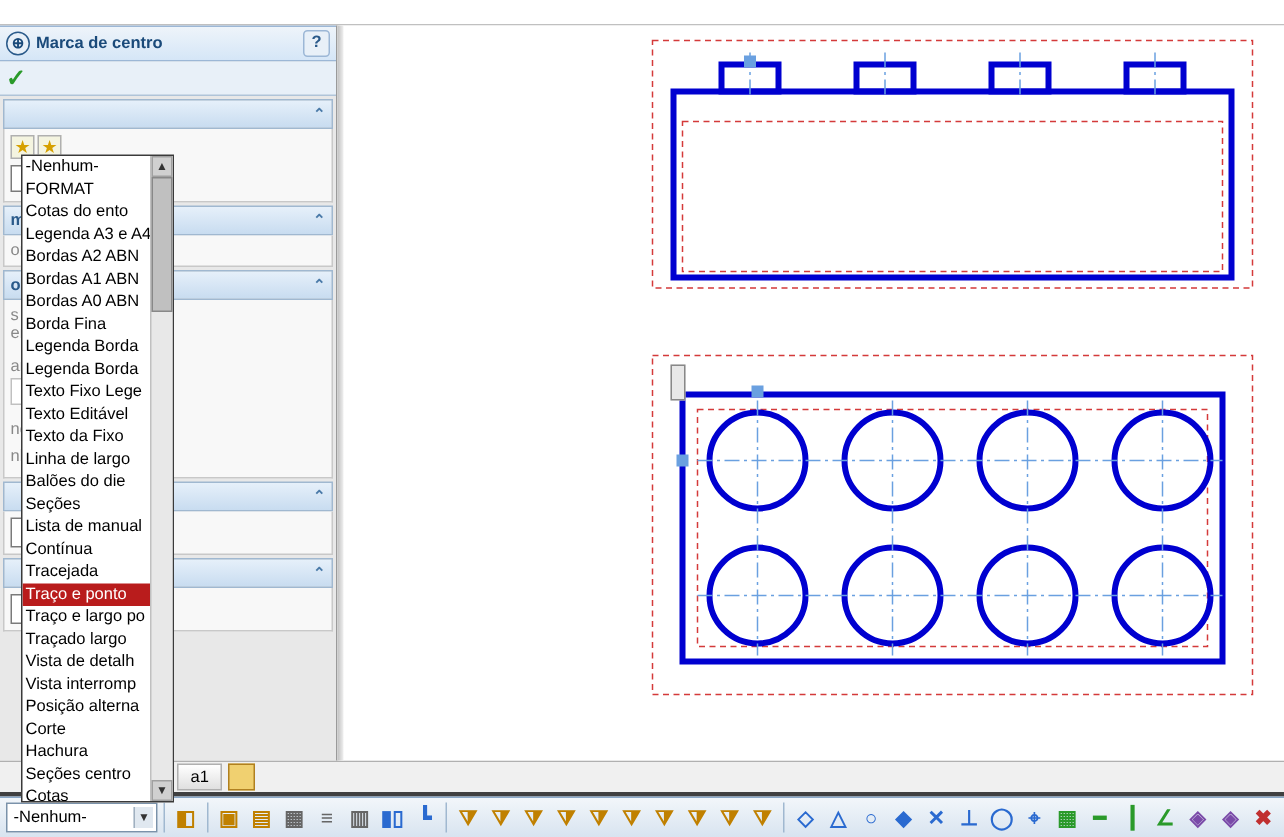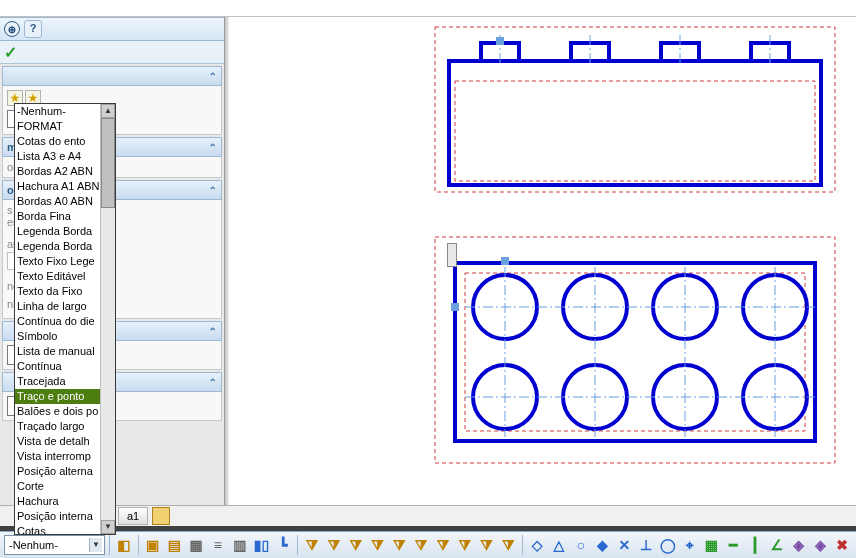--- a/index.html
+++ b/index.html
@@ -20,49 +20,50 @@
 .muted{color:#888}
 .input-faux{height:16px;background:#fff;border:1px solid #c0c0c0;width:98px;margin-top:2px}
 .input-combo{height:18px;background:#fff;border:1px solid #7a7a7a;width:90px}
 .stars{display:flex;gap:2px;margin-bottom:4px}
 .star{width:14px;height:14px;display:flex;align-items:center;justify-content:center;border:1px solid #b0b0b0;background:#f4f4e0;color:#d6a000;font-size:12px}
 .fav-combo{width:80px;height:16px;border:1px solid #7a7a7a;background:#fff}
 
 .dropdown-pop{position:absolute;left:14px;top:86px;width:100px;height:430px;background:#fff;border:1px solid #3a3a3a;z-index:50;display:flex}
 .dd-list{flex:1;overflow:hidden}
 .dd-item{height:15px;line-height:15px;padding:0 2px;white-space:nowrap;overflow:hidden;font-size:11px}
-.dd-item.sel{background:#4d7c0f;color:#fff}
+.dd-item.sel{background:#b91c1c;color:#fff}
 .dd-scroll{width:14px;background:#e8e8e8;border-left:1px solid #c0c0c0;position:relative}
 .dd-arr{position:absolute;left:0;width:14px;height:14px;background:#d0d0d0;border:1px solid #a0a0a0;box-sizing:border-box;text-align:center;font-size:8px;line-height:12px;color:#333}
 .dd-thumb{position:absolute;left:0;top:14px;width:14px;height:90px;background:#c0c0c0;border:1px solid #888;box-sizing:border-box}
 
 .drawing{flex:1;background:#fff;position:relative}
 .vsplit{position:absolute;left:0;top:0;width:4px;height:100%;background:linear-gradient(90deg,#c0c0c0,#f0f0f0)}
 .hsplit-handle{position:absolute;left:222px;top:226px;width:8px;height:22px;background:#e8e8e8;border:1px solid #888;z-index:5}
 svg.tech{position:absolute}
 
-.tab-strip{height:20px;background:#f0f0f0;border-top:1px solid #b0b0b0;border-bottom:5px solid #404040;display:flex;align-items:center;padding-left:118px;gap:4px}
+.tab-strip{height:20px;background:#f0f0f0;border-top:1px solid #b0b0b0;border-bottom:3px solid #404040;display:flex;align-items:center;padding-left:118px;gap:4px}
 .tab-btn{height:16px;padding:0 8px;border:1px solid #b0b0b0;background:linear-gradient(#fff,#e0e0e0);font-size:11px;display:flex;align-items:center}
 .libs-ic{width:16px;height:16px;background:#f0d070;border:1px solid #b08020}
 .status-bar{height:26px;background:linear-gradient(#f2f6fa,#d8e4f0);display:flex;align-items:center;gap:2px;padding:0 4px;border-top:1px solid #8aa8c8}
 .sb-combo{height:18px;border:1px solid #7a92aa;background:#fff;display:flex;align-items:center;padding:0 2px;gap:2px}
 .sb-combo .arr{width:12px;height:14px;background:#e0e8f0;border-left:1px solid #a0b0c0;text-align:center;font-size:8px;line-height:14px;color:#333}
 .sep{width:1px;height:20px;background:#a0b8d0;margin:0 2px}
 .tb-ic{width:18px;height:18px;display:flex;align-items:center;justify-content:center;border:1px solid transparent;border-radius:2px;font-size:14px;font-weight:bold;}
 .g-amber{color:#c08000}.g-blue{color:#2a6ad0}.g-green{color:#2a9a2a}.g-red{color:#c03030}.g-gray{color:#666}.g-purple{color:#7a4aa8}
 </style>
 </head>
 <body>
 
 <div class="app">
  <div class="blank-top"></div>
  <div class="main">
   <div class="left-pane">
    <div class="title-bar">
      <div class="title-icon">⊕</div>
+     <div class="title-text">Marca de centro</div>
      <div class="help-ic">?</div>
    </div>
    <div class="confirm-row">
      <span class="check-ic">✓</span>
    </div>
    <div class="panel-area">
      <div class="section-header">
             <span></span>
             <span class="chev">⌃</span>
           </div>
@@ -104,45 +105,45 @@
      <div class="section-body">
             <div class="input-combo"></div>
           </div>
    </div>
 
    <div class="dropdown-pop">
      <div class="dd-list" id="ddlist">
             <div class="dd-item">-Nenhum-</div>
             <div class="dd-item">FORMAT</div>
             <div class="dd-item">Cotas do ento</div>
-            <div class="dd-item">Lista A3 e A4</div>
+            <div class="dd-item">Legenda A3 e A4</div>
             <div class="dd-item">Bordas A2 ABN</div>
-            <div class="dd-item">Hachura A1 ABN</div>
+            <div class="dd-item">Bordas A1 ABN</div>
             <div class="dd-item">Bordas A0 ABN</div>
             <div class="dd-item">Borda Fina</div>
             <div class="dd-item">Legenda Borda</div>
             <div class="dd-item">Legenda Borda</div>
             <div class="dd-item">Texto Fixo Lege</div>
             <div class="dd-item">Texto Editável</div>
             <div class="dd-item">Texto da Fixo</div>
             <div class="dd-item">Linha de largo</div>
-            <div class="dd-item">Contínua do die</div>
-            <div class="dd-item">Símbolo</div>
+            <div class="dd-item">Balões do die</div>
+            <div class="dd-item">Seções</div>
             <div class="dd-item">Lista de manual</div>
             <div class="dd-item">Contínua</div>
             <div class="dd-item">Tracejada</div>
             <div class="dd-item sel">Traço e ponto</div>
-            <div class="dd-item">Balões e dois po</div>
+            <div class="dd-item">Traço e largo po</div>
             <div class="dd-item">Traçado largo</div>
             <div class="dd-item">Vista de detalh</div>
             <div class="dd-item">Vista interromp</div>
             <div class="dd-item">Posição alterna</div>
             <div class="dd-item">Corte</div>
             <div class="dd-item">Hachura</div>
-            <div class="dd-item">Posição interna</div>
+            <div class="dd-item">Seções centro</div>
             <div class="dd-item">Cotas</div>
           </div>
      <div class="dd-scroll">
        <div class="dd-arr" style="top:0">▲</div>
        <div class="dd-thumb"></div>
        <div class="dd-arr" style="bottom:0">▼</div>
      </div>
    </div>
   </div>
 

